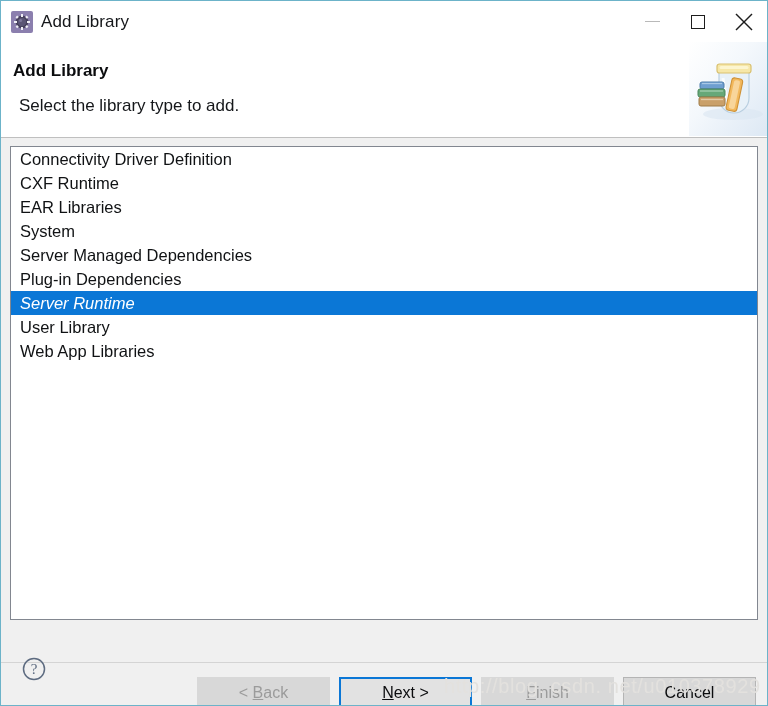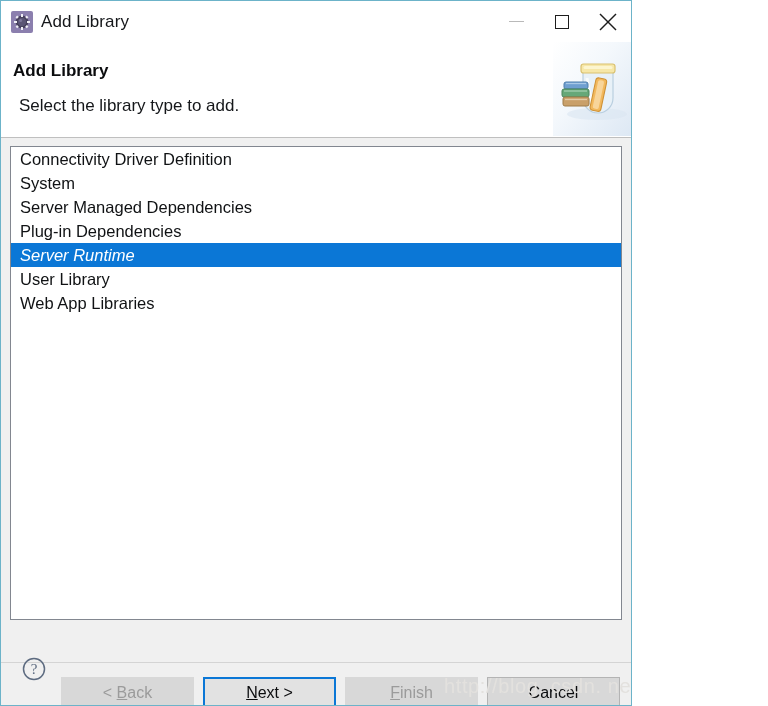--- a/index.html
+++ b/index.html
@@ -7,21 +7,21 @@
     padding: 0;
     background: #ffffff;
   }
   body {
     font-family: "Liberation Sans", sans-serif;
     -webkit-font-smoothing: antialiased;
   }
 
   #window {
     position: relative;
-    width: 632px;
+    width: 768px;
     height: 706px;
     box-sizing: border-box;
     border: 1px solid #6cb3c9;
     background: #ffffff;
     overflow: hidden;
   }
 
   
   #titlebar {
     position: relative;
@@ -266,20 +266,22 @@
         <line x1="13" y1="41.5" x2="33" y2="41.5" stroke="#a9c8e6" stroke-width="1.3"></line>
         <line x1="11" y1="49" x2="34" y2="49" stroke="#a3d0b0" stroke-width="1.3"></line>
         <line x1="12" y1="57.5" x2="34" y2="57.5" stroke="#e2cba6" stroke-width="1.3"></line>
       </svg>
     </div>
   </div>
 
   <div id="body">
     <div id="listbox">
       <div class="list-row">Connectivity Driver Definition</div>
+      <div class="list-row">CXF Runtime</div>
+      <div class="list-row">EAR Libraries</div>
       <div class="list-row">System</div>
       <div class="list-row">Server Managed Dependencies</div>
       <div class="list-row">Plug-in Dependencies</div>
       <div class="list-row selected">Server Runtime</div>
       <div class="list-row">User Library</div>
       <div class="list-row">Web App Libraries</div>
     </div>
   </div>
 
   <div id="footer">

